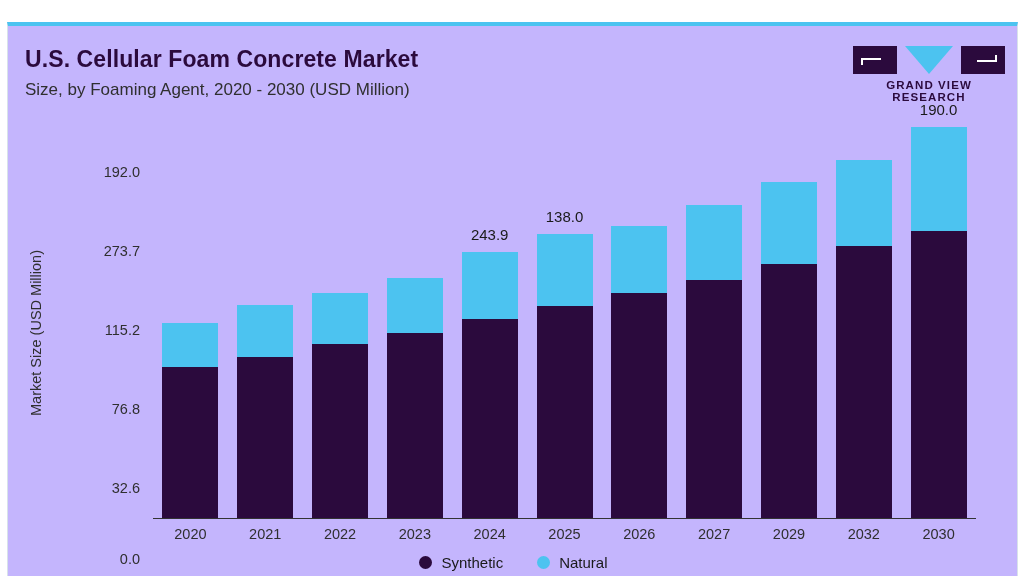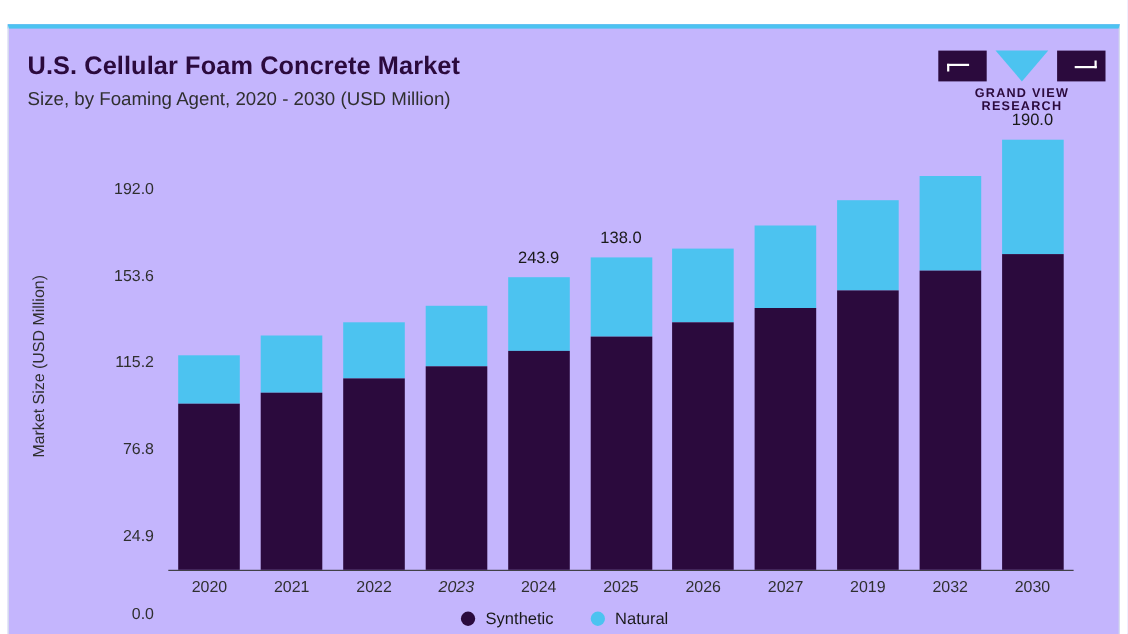--- a/index.html
+++ b/index.html
@@ -194,24 +194,24 @@
         <div class="logo-slash" style="left:34px; top:9px; width:2px; height:7px;"></div>
       </div>
       <div id="logo-text">GRAND VIEW RESEARCH</div>
     </div>
   </div>
 
   <div id="plot-area">
     <div id="ylabel">Market Size (USD Million)</div>
 
     <div class="ytick" style="top:13px;">192.0</div>
-    <div class="ytick" style="top:92px;">153.6</div>
+    <div class="ytick" style="top:92px;">273.7</div>
     <div class="ytick" style="top:171px;">115.2</div>
     <div class="ytick" style="top:250px;">76.8</div>
-    <div class="ytick" style="top:329px;">24.9</div>
+    <div class="ytick" style="top:329px;">32.6</div>
     <div class="ytick" style="top:400px;">0.0</div>
 
     <div id="axis-line"></div>
 
     <div id="bars">
         <div class="bar-group" style="left: 154.409px;">
           <div class="bar-seg seg-natural" style="height: 44.2318px; background: rgb(76, 195, 240);"></div>
           <div class="bar-seg seg-synthetic" style="height: 151.211px; background: rgb(43, 10, 61);"></div>
         </div>
         <div class="bar-group" style="left: 229.227px;">
@@ -255,26 +255,26 @@
         <div class="bar-group" style="left: 902.591px;">
           <div class="bar-seg seg-natural" style="height: 103.893px; background: rgb(76, 195, 240);"></div>
           <div class="bar-seg seg-synthetic" style="height: 286.992px; background: rgb(43, 10, 61);"></div>
           <div class="bar-label" style="top: -26px;">190.0</div>
         </div>
       </div>
     <div id="xticks">
         <div class="xtick" style="left: 142.409px;">2020</div>
         <div class="xtick" style="left: 217.227px;">2021</div>
         <div class="xtick" style="left: 292.045px;">2022</div>
-        <div class="xtick" style="left: 366.864px; font-style: italic;">2023</div>
+        <div class="xtick" style="left: 366.864px;">2023</div>
         <div class="xtick" style="left: 441.682px;">2024</div>
         <div class="xtick" style="left: 516.5px;">2025</div>
         <div class="xtick" style="left: 591.318px;">2026</div>
         <div class="xtick" style="left: 666.136px;">2027</div>
-        <div class="xtick" style="left: 740.955px;">2019</div>
+        <div class="xtick" style="left: 740.955px;">2029</div>
         <div class="xtick" style="left: 815.773px;">2032</div>
         <div class="xtick" style="left: 890.591px;">2030</div>
       </div>
 
     <div id="legend">
       <div class="legend-item">
         <span class="legend-dot" style="background: rgb(43, 10, 61);"></span>
         <span>Synthetic</span>
       </div>
       <div class="legend-item">

